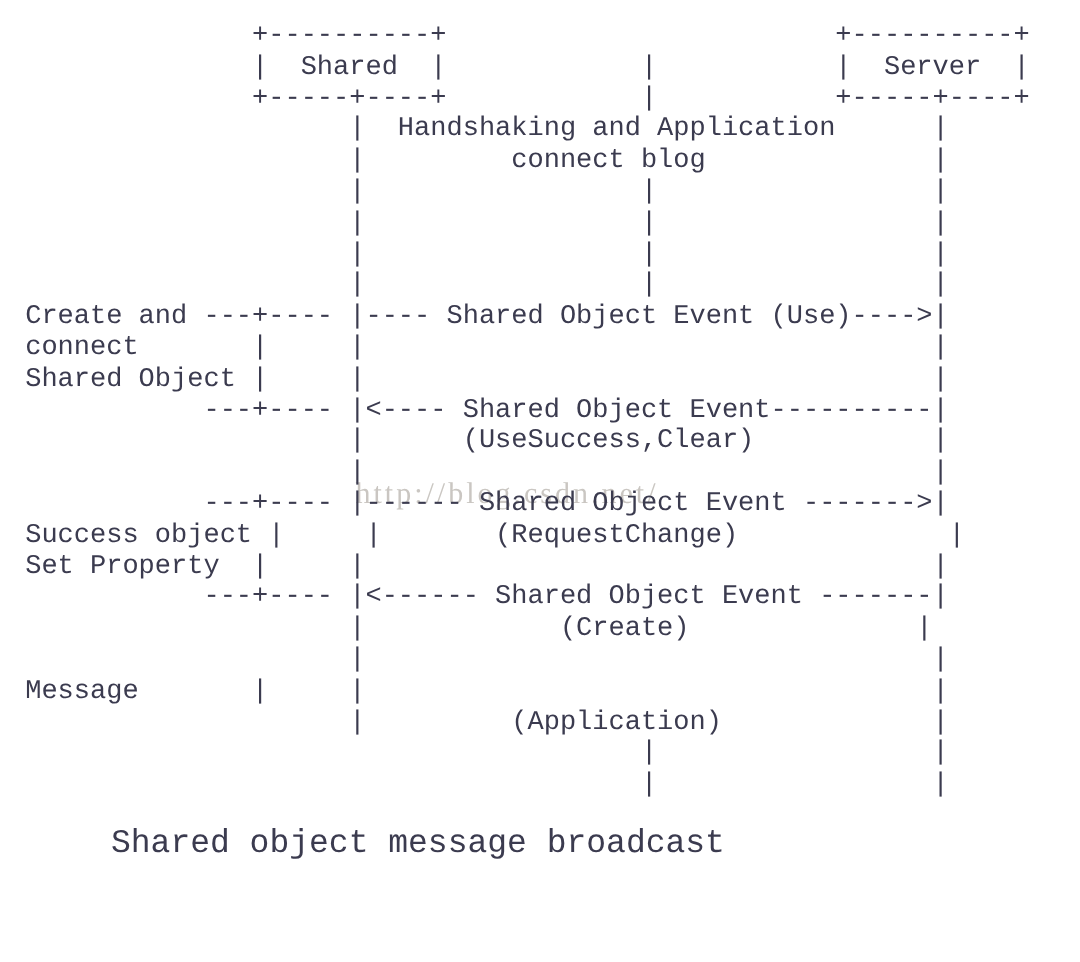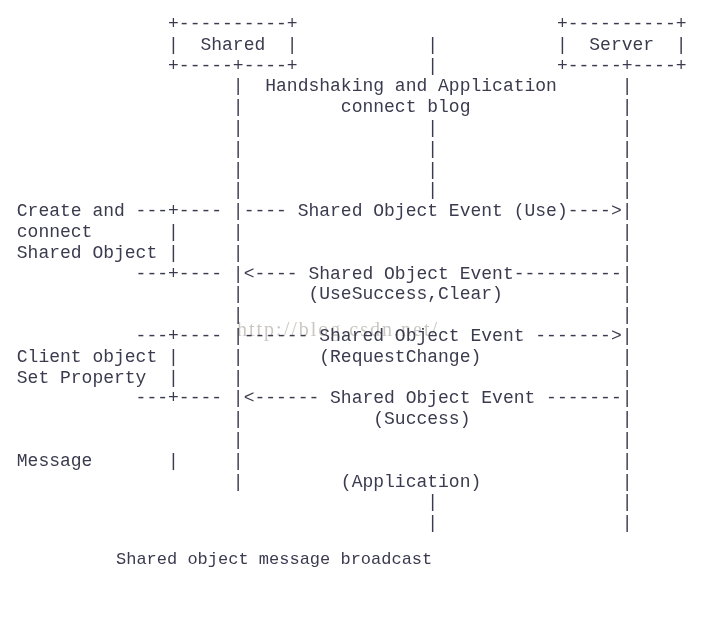--- a/index.html
+++ b/index.html
@@ -30,22 +30,22 @@
     color:#3b3b4f;
   }
   .ascii .row {
     white-space:pre;
     height:20.8px;
   }
   .caption {
     position:relative;
     z-index:1;
     margin-top:16px;
-    padding-left:116px;
-    font-size:17px;
+    padding-left:74px;
+    font-size:22px;
     color:#3b3b4f;
     white-space:pre;
   }
 </style>
 </head>
 <body>
 
 <div class="stage">
 
   <div class="watermark">http://blog.csdn.net/</div>
@@ -60,24 +60,24 @@
     <div class="row">                     |                 |                 |</div>
     <div class="row">                     |                 |                 |</div>
     <div class="row">                     |                 |                 |</div>
     <div class="row"> Create and ---+---- |---- Shared Object Event (Use)----&gt;|</div>
     <div class="row"> connect       |     |                                   |</div>
     <div class="row"> Shared Object |     |                                   |</div>
     <div class="row">            ---+---- |&lt;---- Shared Object Event----------|</div>
     <div class="row">                     |      (UseSuccess,Clear)           |</div>
     <div class="row">                     |                                   |</div>
     <div class="row">            ---+---- |------ Shared Object Event -------&gt;|</div>
-    <div class="row"> Client object |     |       (RequestChange)             |</div>
+    <div class="row"> Success object |     |       (RequestChange)             |</div>
     <div class="row"> Set Property  |     |                                   |</div>
     <div class="row">            ---+---- |&lt;------ Shared Object Event -------|</div>
-    <div class="row">                     |            (Success)              |</div>
+    <div class="row">                     |            (Create)              |</div>
     <div class="row">                     |                                   |</div>
     <div class="row"> Message       |     |                                   |</div>
     <div class="row">                     |         (Application)             |</div>
     <div class="row">                                       |                 |</div>
     <div class="row">                                       |                 |</div>
   </div>
 
   <div class="caption">Shared object message broadcast</div>
 
 </div>

